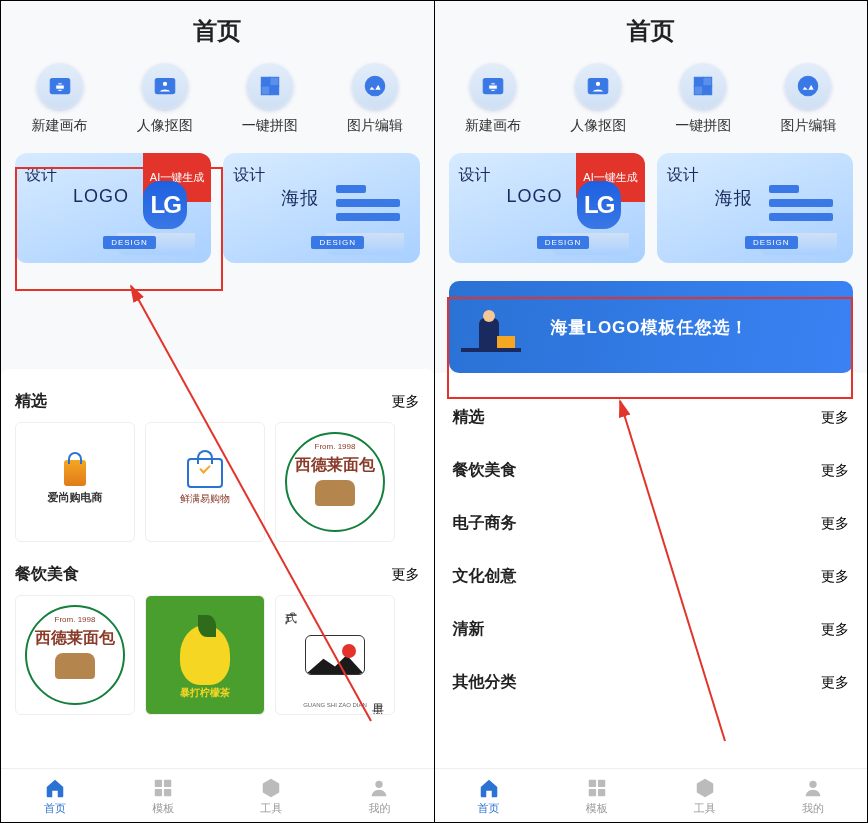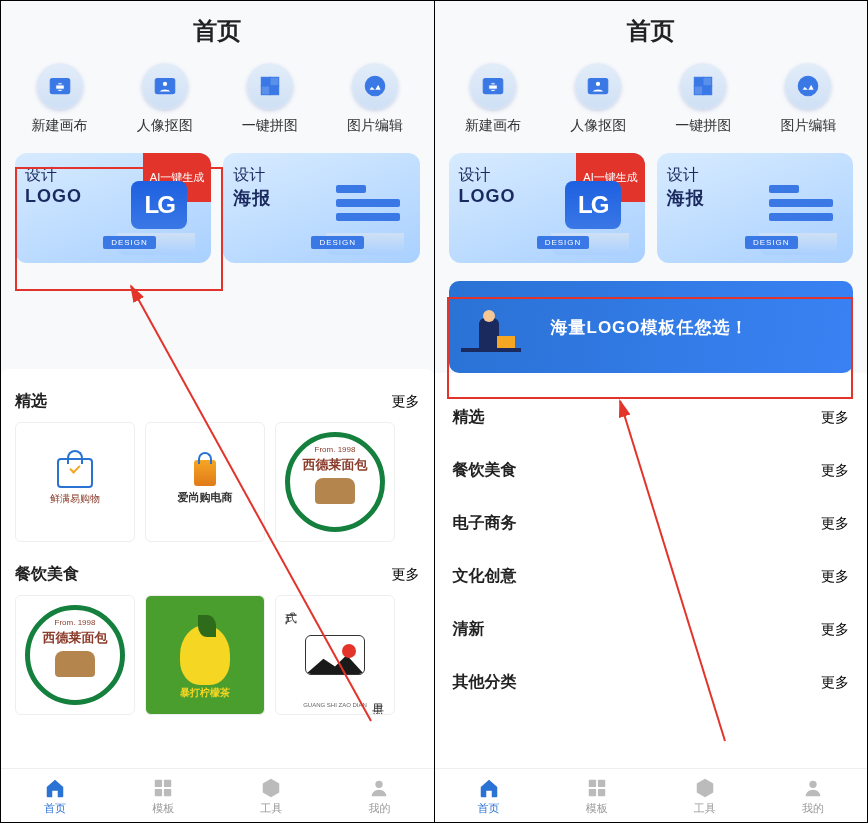--- a/index.html
+++ b/index.html
@@ -9,47 +9,47 @@
 .panel:last-child { border-right: none; }
 .title-bar { text-align: center; font-size: 24px; font-weight: bold; padding: 14px 0 12px; color: #222; }
 .icon-row { display: flex; justify-content: space-around; padding: 4px 6px 12px; }
 .icon-btn { display: flex; flex-direction: column; align-items: center; gap: 8px; cursor: pointer; }
 .icon-circle { width: 46px; height: 46px; border-radius: 50%; background: linear-gradient(180deg,#e3edf9 0%,#cfe0f5 100%); display: flex; align-items: center; justify-content: center; box-shadow: 0 2px 4px rgba(60,100,180,.25); }
 .icon-circle svg { width: 26px; height: 26px; fill: #3a78e6; stroke: #3a78e6; }
 .icon-label { font-size: 14px; color: #333; }
 .cards-row { display: flex; gap: 12px; padding: 6px 14px; }
 .card { flex: 1; height: 110px; border-radius: 12px; background: linear-gradient(160deg,#d7ebff 0%,#a9d0ff 100%); position: relative; padding: 12px 10px; overflow: hidden; cursor: pointer; }
 .card-title1 { font-size: 16px; font-weight: normal; color: #1a2a5f; }
-.card-title2 { font-size: 18px; font-weight: 700; color: #1a2a5f; letter-spacing: 1px; }
+.card-title2 { font-size: 18px; font-weight: 400; color: #1a2a5f; letter-spacing: 1px; margin-left: 48px; }
 .card .badge { position: absolute; top: 0; right: 0; background: #e2342b; color: #fff; font-size: 11px; padding: 17px 7px; border-bottom-left-radius: 6px; }
 .card .design-tag { position: absolute; bottom: 14px; left: 50%; transform: translateX(-10px); background: #3a78e6; color: #fff; font-size: 8px; padding: 2px 8px; border-radius: 2px; letter-spacing: 1px; }
 .card .shape-box { position: absolute; right: 10px; bottom: 8px; width: 90px; height: 80px; }
-.shape-lg { position: absolute; right: 14px; top: 6px; width: 56px; height: 48px; border-radius: 8px; background: linear-gradient(180deg,#1d60e0,#3a78e6); display:flex; align-items:center; justify-content:center; color:#fff; font-weight:900; font-size:24px; letter-spacing:-2px; }
+.shape-lg { position: absolute; right: 14px; top: 6px; width: 44px; height: 48px; border-radius: 17px; background: linear-gradient(180deg,#1d60e0,#3a78e6); display:flex; align-items:center; justify-content:center; color:#fff; font-weight:900; font-size:24px; letter-spacing:-2px; }
 .shape-base { position: absolute; bottom: 0; left: 6px; right: 6px; height: 22px; background: linear-gradient(180deg,#cfe0f5,#a9d0ff); border-bottom-left-radius: 8px; border-bottom-right-radius: 8px; }
 .shape-lines { position:absolute; right:10px; top:10px; width:64px;}
 .shape-lines div{ height:8px; background:#3a78e6; margin-bottom:6px; border-radius:2px;}
 .shape-lines div:first-child{ width:30px; }
 .redbox { position: absolute; border: 2px solid #e2342b; pointer-events: none; }
 .section { background: #fff; margin: 6px 0 0; padding: 12px 14px 4px; }
 .sec-head { display: flex; justify-content: space-between; align-items: center; margin-bottom: 10px; }
 .sec-title { font-size: 16px; font-weight: bold; color: #222; }
 .more { font-size: 14px; color: #000000; cursor: pointer; }
 .thumbs { display: flex; gap: 10px; overflow: hidden; }
 .thumb { width: 120px; height: 120px; border-radius: 6px; background: #fff; border: 1px solid #eee; display:flex; align-items:center; justify-content:center; flex-direction:column; font-size:10px; color:#8a3b2a; flex-shrink:0; position:relative; overflow:hidden;}
 .thumb.t1 { background:#fff;}
 .thumb.t1 .cart{ width:36px; height:30px; border:2px solid #2a72d4; border-radius:4px; position:relative; margin-bottom:4px;}
 .thumb.t1 .handle{ position:absolute; top:-10px; left:8px; right:8px; height:14px; border:2px solid #2a72d4; border-bottom:none; border-radius:10px 10px 0 0;}
 .thumb.t1 .tick{ position:absolute; top:5px; left:11px; width:10px; height:6px; border-left:2px solid #f5a623; border-bottom:2px solid #f5a623; transform:rotate(-45deg);}
 .thumb.t2 .bag{ width:22px; height:26px; background:linear-gradient(180deg,#f5a623,#e07a1a); border-radius:3px; margin-bottom:4px; position:relative;}
 .thumb.t2 .bag::before{ content:""; position:absolute; top:-8px; left:4px; right:4px; height:10px; border:2px solid #2a72d4; border-bottom:none; border-radius:8px 8px 0 0;}
 .thumb.t2 span{ color:#333; font-size:11px; font-weight:bold;}
 .thumb.t3, .thumb.t4 { }
-.badge-circle{ width:100px; height:100px; border:5px solid #15803d; border-radius:50%; display:flex; align-items:center; justify-content:center; flex-direction:column; position:relative;}
+.badge-circle{ width:100px; height:100px; border:2px solid #15803d; border-radius:50%; display:flex; align-items:center; justify-content:center; flex-direction:column; position:relative;}
 .badge-circle .from{ font-size:8px; color:#8a3b2a; position:absolute; top:8px;}
-.badge-circle .name{ font-size:13px; font-weight:bold; color:#8a3b2a; margin-top:-4px;text-align:center;}
+.badge-circle .name{ font-size:16px; font-weight:bold; color:#8a3b2a; margin-top:-4px;text-align:center;}
 .badge-circle .bread{ width:40px; height:26px; background:#b5854e; border-radius:8px 8px 4px 4px; margin-top:4px;}
 .thumb.green{ background:#4a9e2e;}
 .thumb.green .lemon{ width:50px; height:60px; background:#f5d623; border-radius:50% 50% 40% 40%; position:relative;}
 .thumb.green .leaf{ position:absolute; top:-10px; left:18px; width:18px; height:22px; background:#2e6b1a; border-radius:0 50% 0 50%;}
 .thumb.green .txt{ position:absolute; bottom:14px; color:#f5d623; font-size:10px; font-weight:bold;}
 .thumb.gs{ background:#fff;}
 .thumb.gs .mount{ width:60px; height:40px; border-radius:6px; overflow:hidden; position:relative; border:1px solid #333;}
 .thumb.gs .mount::before{ content:""; position:absolute; bottom:0; left:0; right:0; height:50%; background:#1a1a1a; clip-path: polygon(0 100%, 30% 20%, 50% 60%, 70% 0%, 100% 100%);}
 .thumb.gs .sun{ position:absolute; top:8px; right:8px; width:14px; height:14px; background:#e2342b; border-radius:50%;}
 .banner { margin: 12px 14px 0; height: 92px; background: linear-gradient(100deg,#2a72d4,#3a82f4); border-radius: 10px; display: flex; align-items: center; padding: 0 12px; position: relative; overflow: hidden; cursor: pointer; }
@@ -149,30 +149,30 @@
 
     <div class="redbox" style="left:14px; top:166px; width:208px; height:124px;"></div>
 
     <div style="flex:1; background:#fff; margin-top:100px; border-radius:8px 8px 0 0; padding-top:4px; overflow:hidden;">
       <div class="section">
         <div class="sec-head">
           <div class="sec-title">精选</div>
           <div class="more">更多</div>
         </div>
         <div class="thumbs">
+          <div class="thumb t2">
+            <div class="bag"></div>
+            <span>爱尚购电商</span>
+          </div>
           <div class="thumb t1">
             <div class="cart">
                 <div class="handle"></div>
                 <div class="tick"></div>
               </div>
             <span>鲜满易购物</span>
-          </div>
-          <div class="thumb t2">
-            <div class="bag"></div>
-            <span>爱尚购电商</span>
           </div>
           <div class="thumb t3">
             <div class="badge-circle">
               <div class="from">From. 1998</div>
               <div class="name">西德莱面包</div>
               <div class="bread"></div>
             </div>
           </div>
         </div>
       </div>

